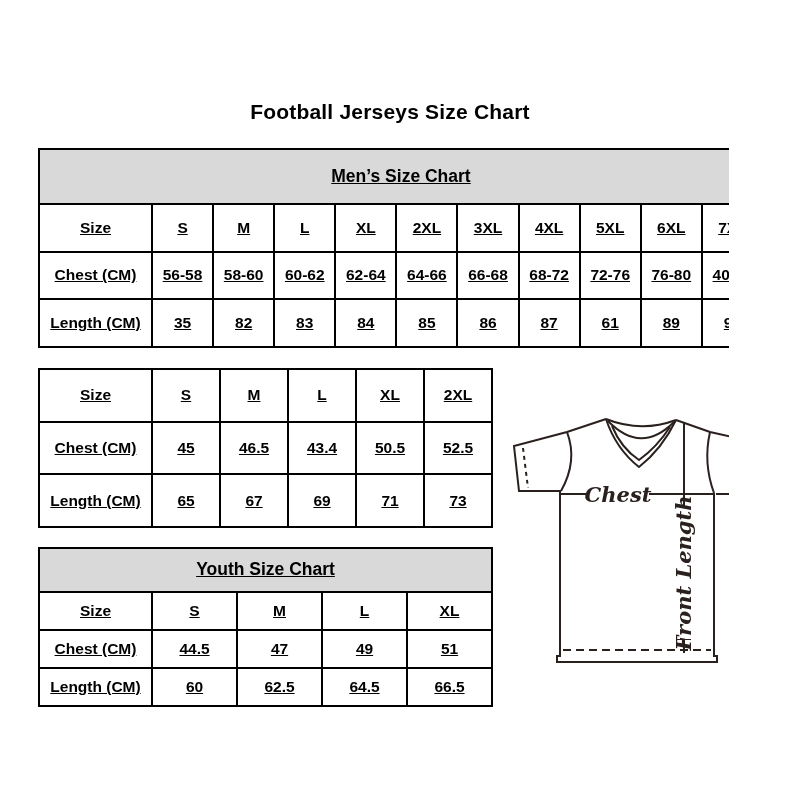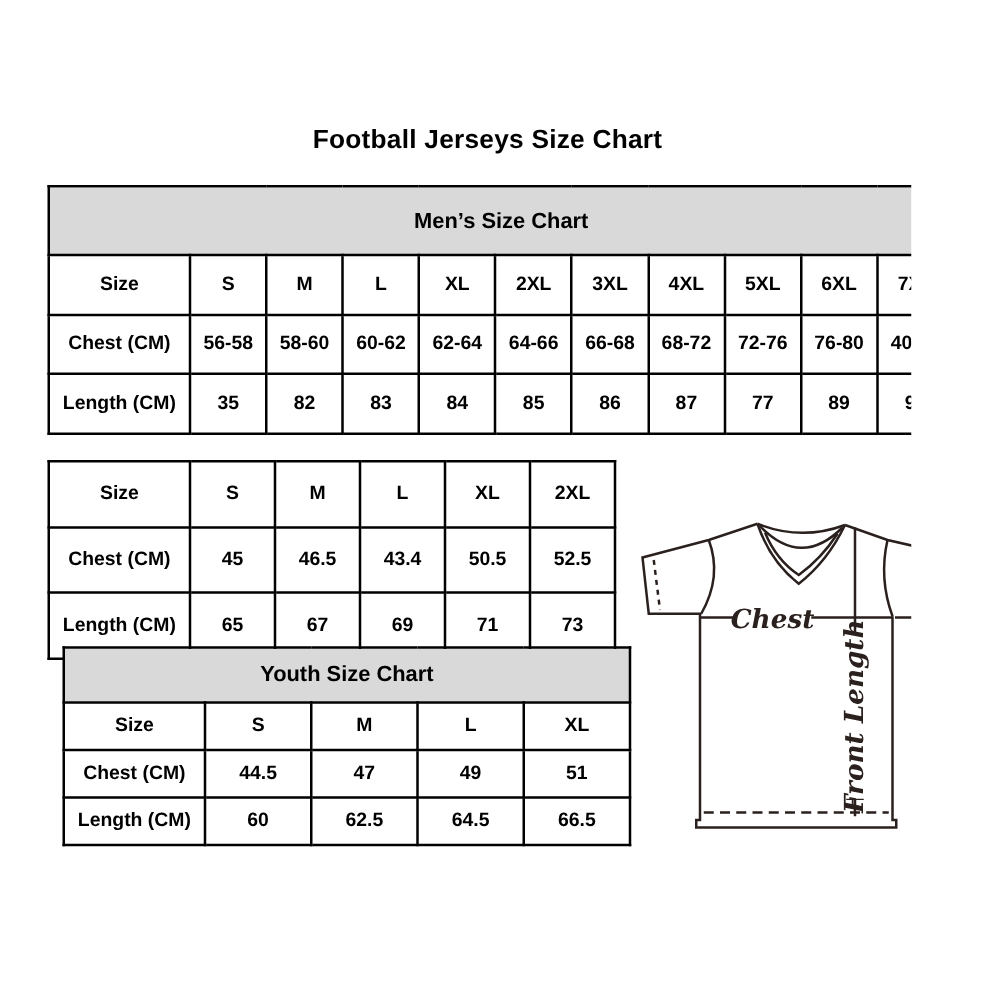--- a/index.html
+++ b/index.html
@@ -6,24 +6,24 @@
   html,body { background:#ffffff; }
   body { width:800px; height:800px; font-family:"Liberation Sans", sans-serif; }
   .page { position:relative; width:729px; height:800px; background:#ffffff; overflow:hidden; }
 
   .title {
     position:absolute; left:0; top:100px; width:780px;
     text-align:center; font-size:21px; font-weight:bold; color:#000;
     letter-spacing:0.2px;
   }
 
-  .tablebox { position:absolute; }
+  .tablebox { position:absolute;text-decoration:underline; }
   #men-table   { left:38px; top:148px; width:726px; height:200px; }
   #women-table { left:38px; top:368px; width:455px; height:160px; }
-  #youth-table { left:38px; top:517px; width:455px; height:160px;margin-left:12px; }
+  #youth-table { left:38px; top:547px; width:455px; height:160px; }
 
   table { width:100%; height:100%; border-collapse:collapse; table-layout:fixed; }
   col.label-col { width:113px; }
   td {
     border:2px solid #000; text-align:center; vertical-align:middle;
     font-weight:bold; font-size:15.5px; color:#000; padding:0;
     overflow:hidden; white-space:nowrap;
   }
   td.tbl-title { background:#d9d9d9; font-size:17.5px; }
 
@@ -87,21 +87,21 @@
           </tr>
           <tr>
             <td class="row-label">Length (CM)</td>
             <td>35</td>
             <td>82</td>
             <td>83</td>
             <td>84</td>
             <td>85</td>
             <td>86</td>
             <td>87</td>
-            <td>77</td>
+            <td>61</td>
             <td>89</td>
             <td>90</td>
           </tr>
         </tbody>
       </table>
     </div>
   <div class="tablebox" id="women-table">
       <table>
         <colgroup>
           <col class="label-col">

